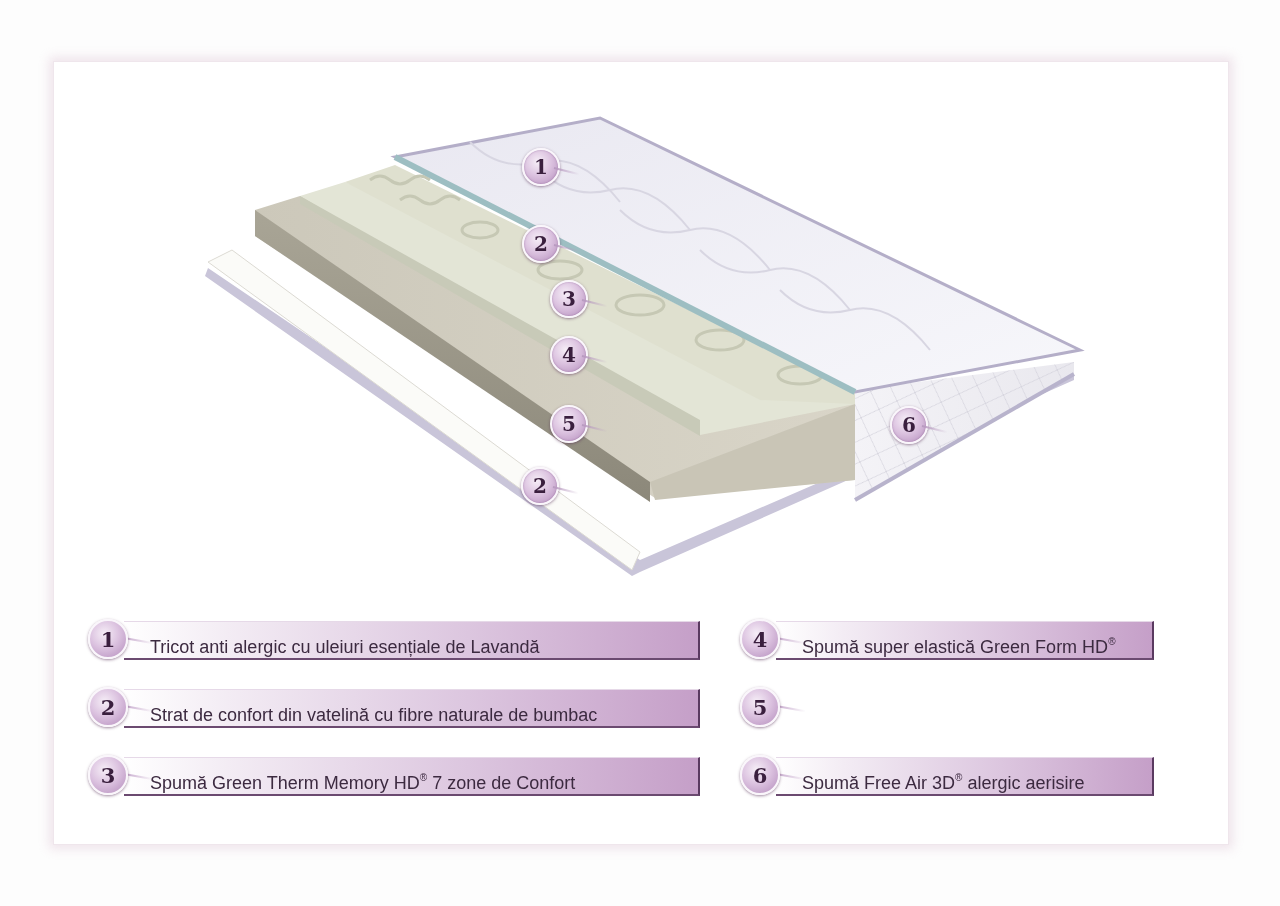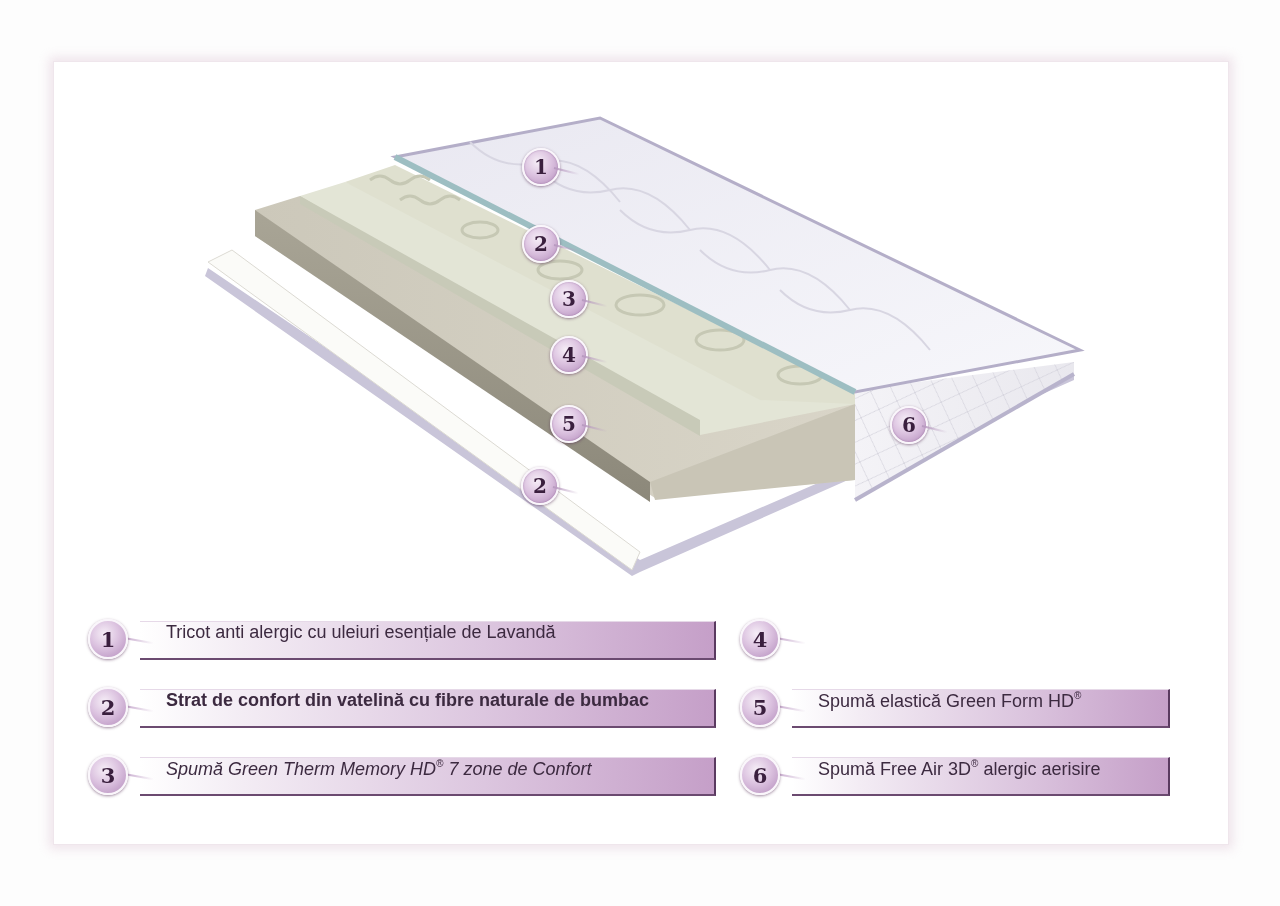--- a/index.html
+++ b/index.html
@@ -9,24 +9,24 @@
            border:1px solid #efe6ec; box-shadow:0 0 10px 4px rgba(225,200,215,0.45); }
   .illustration { position:absolute; left:0; top:0; width:1280px; height:906px; }
   .badge { position:absolute; width:34px; height:34px; border-radius:50%;
            background:radial-gradient(circle at 40% 35%, #f6eef7 0%, #dcc3e0 45%, #b48cbc 100%);
            border:2px solid #faf6fb; box-shadow:0 1px 3px rgba(80,40,80,0.55), inset 0 0 2px rgba(90,40,100,.4);
            display:flex; align-items:center; justify-content:center;
            font-family:"DejaVu Serif", serif; font-weight:bold; font-size:20px; color:#3a1f3e; }
   .badge::after { content:""; position:absolute; left:30px; top:17px; width:26px; height:2px;
            background:linear-gradient(90deg,#b89ac0,rgba(200,180,205,0)); transform:rotate(14deg); transform-origin:left center; }
   .legend-row { position:absolute; height:40px; }
-  .legend-bar { position:absolute; left:52px; top:0; height:36px;
+  .legend-bar { position:absolute; left:36px; top:0; height:36px;
            background:linear-gradient(90deg, rgba(255,255,255,0) 0%, #f3ecf4 18%, #dcc6df 60%, #c59fc8 100%);
            border-top:1px solid #e6d9e8; border-right:2px solid #5a3a60; border-bottom:2px solid #6b4a70;
-           display:flex; align-items:flex-start; }
+           display:flex; align-items:flex-end; }
   .legend-text { padding-left:26px; font-size:18px; color:#3c2a40; white-space:nowrap; }
   .legend-text sup { font-size:10px; vertical-align:8px; }
   .legend-badge { position:absolute; left:0; top:-2px; width:36px; height:36px; border-radius:50%;
            background:radial-gradient(circle at 40% 35%, #f6eef7 0%, #dcc3e0 45%, #b48cbc 100%);
            border:2px solid #faf6fb; box-shadow:0 1px 3px rgba(80,40,80,0.55);
            display:flex; align-items:center; justify-content:center;
            font-family:"DejaVu Serif", serif; font-weight:bold; font-size:21px; color:#3a1f3e; }
   .legend-pointer { position:absolute; left:36px; top:16px; width:30px; height:2px;
            background:linear-gradient(90deg,#c4a6cb,rgba(220,200,225,0)); transform:rotate(10deg); transform-origin:left center; }
 </style>
@@ -119,44 +119,44 @@
 <div>
   <div class="legend-row" style="left:88px;top:621px;width:628px;">
     <div class="legend-bar" style="width:574px;">
       <span class="legend-text"><span>Tricot anti alergic cu uleiuri esențiale de Lavandă</span></span>
     </div>
     <div class="legend-pointer"></div>
     <div class="legend-badge">1</div>
   </div>
 
   <div class="legend-row" style="left:88px;top:689px;width:628px;">
-    <div class="legend-bar" style="width:574px;font-weight:bold;">
+    <div class="legend-bar" style="width:574px;">
       <span class="legend-text"><span>Strat de confort din vatelină cu fibre naturale de bumbac</span></span>
     </div>
     <div class="legend-pointer"></div>
     <div class="legend-badge">2</div>
   </div>
 
   <div class="legend-row" style="left:88px;top:757px;width:628px;">
-    <div class="legend-bar" style="width:574px;font-style:italic;">
+    <div class="legend-bar" style="width:574px;">
       <span class="legend-text"><span>Spumă Green Therm Memory HD</span><sup>®</sup><span> 7 zone de Confort</span></span>
     </div>
     <div class="legend-pointer"></div>
     <div class="legend-badge">3</div>
   </div>
 
   <div class="legend-row" style="left:740px;top:621px;width:430px;">
+    <div class="legend-bar" style="width:376px;">
+      <span class="legend-text"><span>Spumă super elastică Green Form HD</span><sup>®</sup></span>
+    </div>
     <div class="legend-pointer"></div>
     <div class="legend-badge">4</div>
   </div>
 
   <div class="legend-row" style="left:740px;top:689px;width:430px;">
-    <div class="legend-bar" style="width:376px;">
-      <span class="legend-text"><span>Spumă elastică Green Form HD</span><sup>®</sup></span>
-    </div>
     <div class="legend-pointer"></div>
     <div class="legend-badge">5</div>
   </div>
 
   <div class="legend-row" style="left:740px;top:757px;width:430px;">
     <div class="legend-bar" style="width:376px;">
       <span class="legend-text"><span>Spumă Free Air 3D</span><sup>®</sup><span> alergic aerisire</span></span>
     </div>
     <div class="legend-pointer"></div>
     <div class="legend-badge">6</div>

